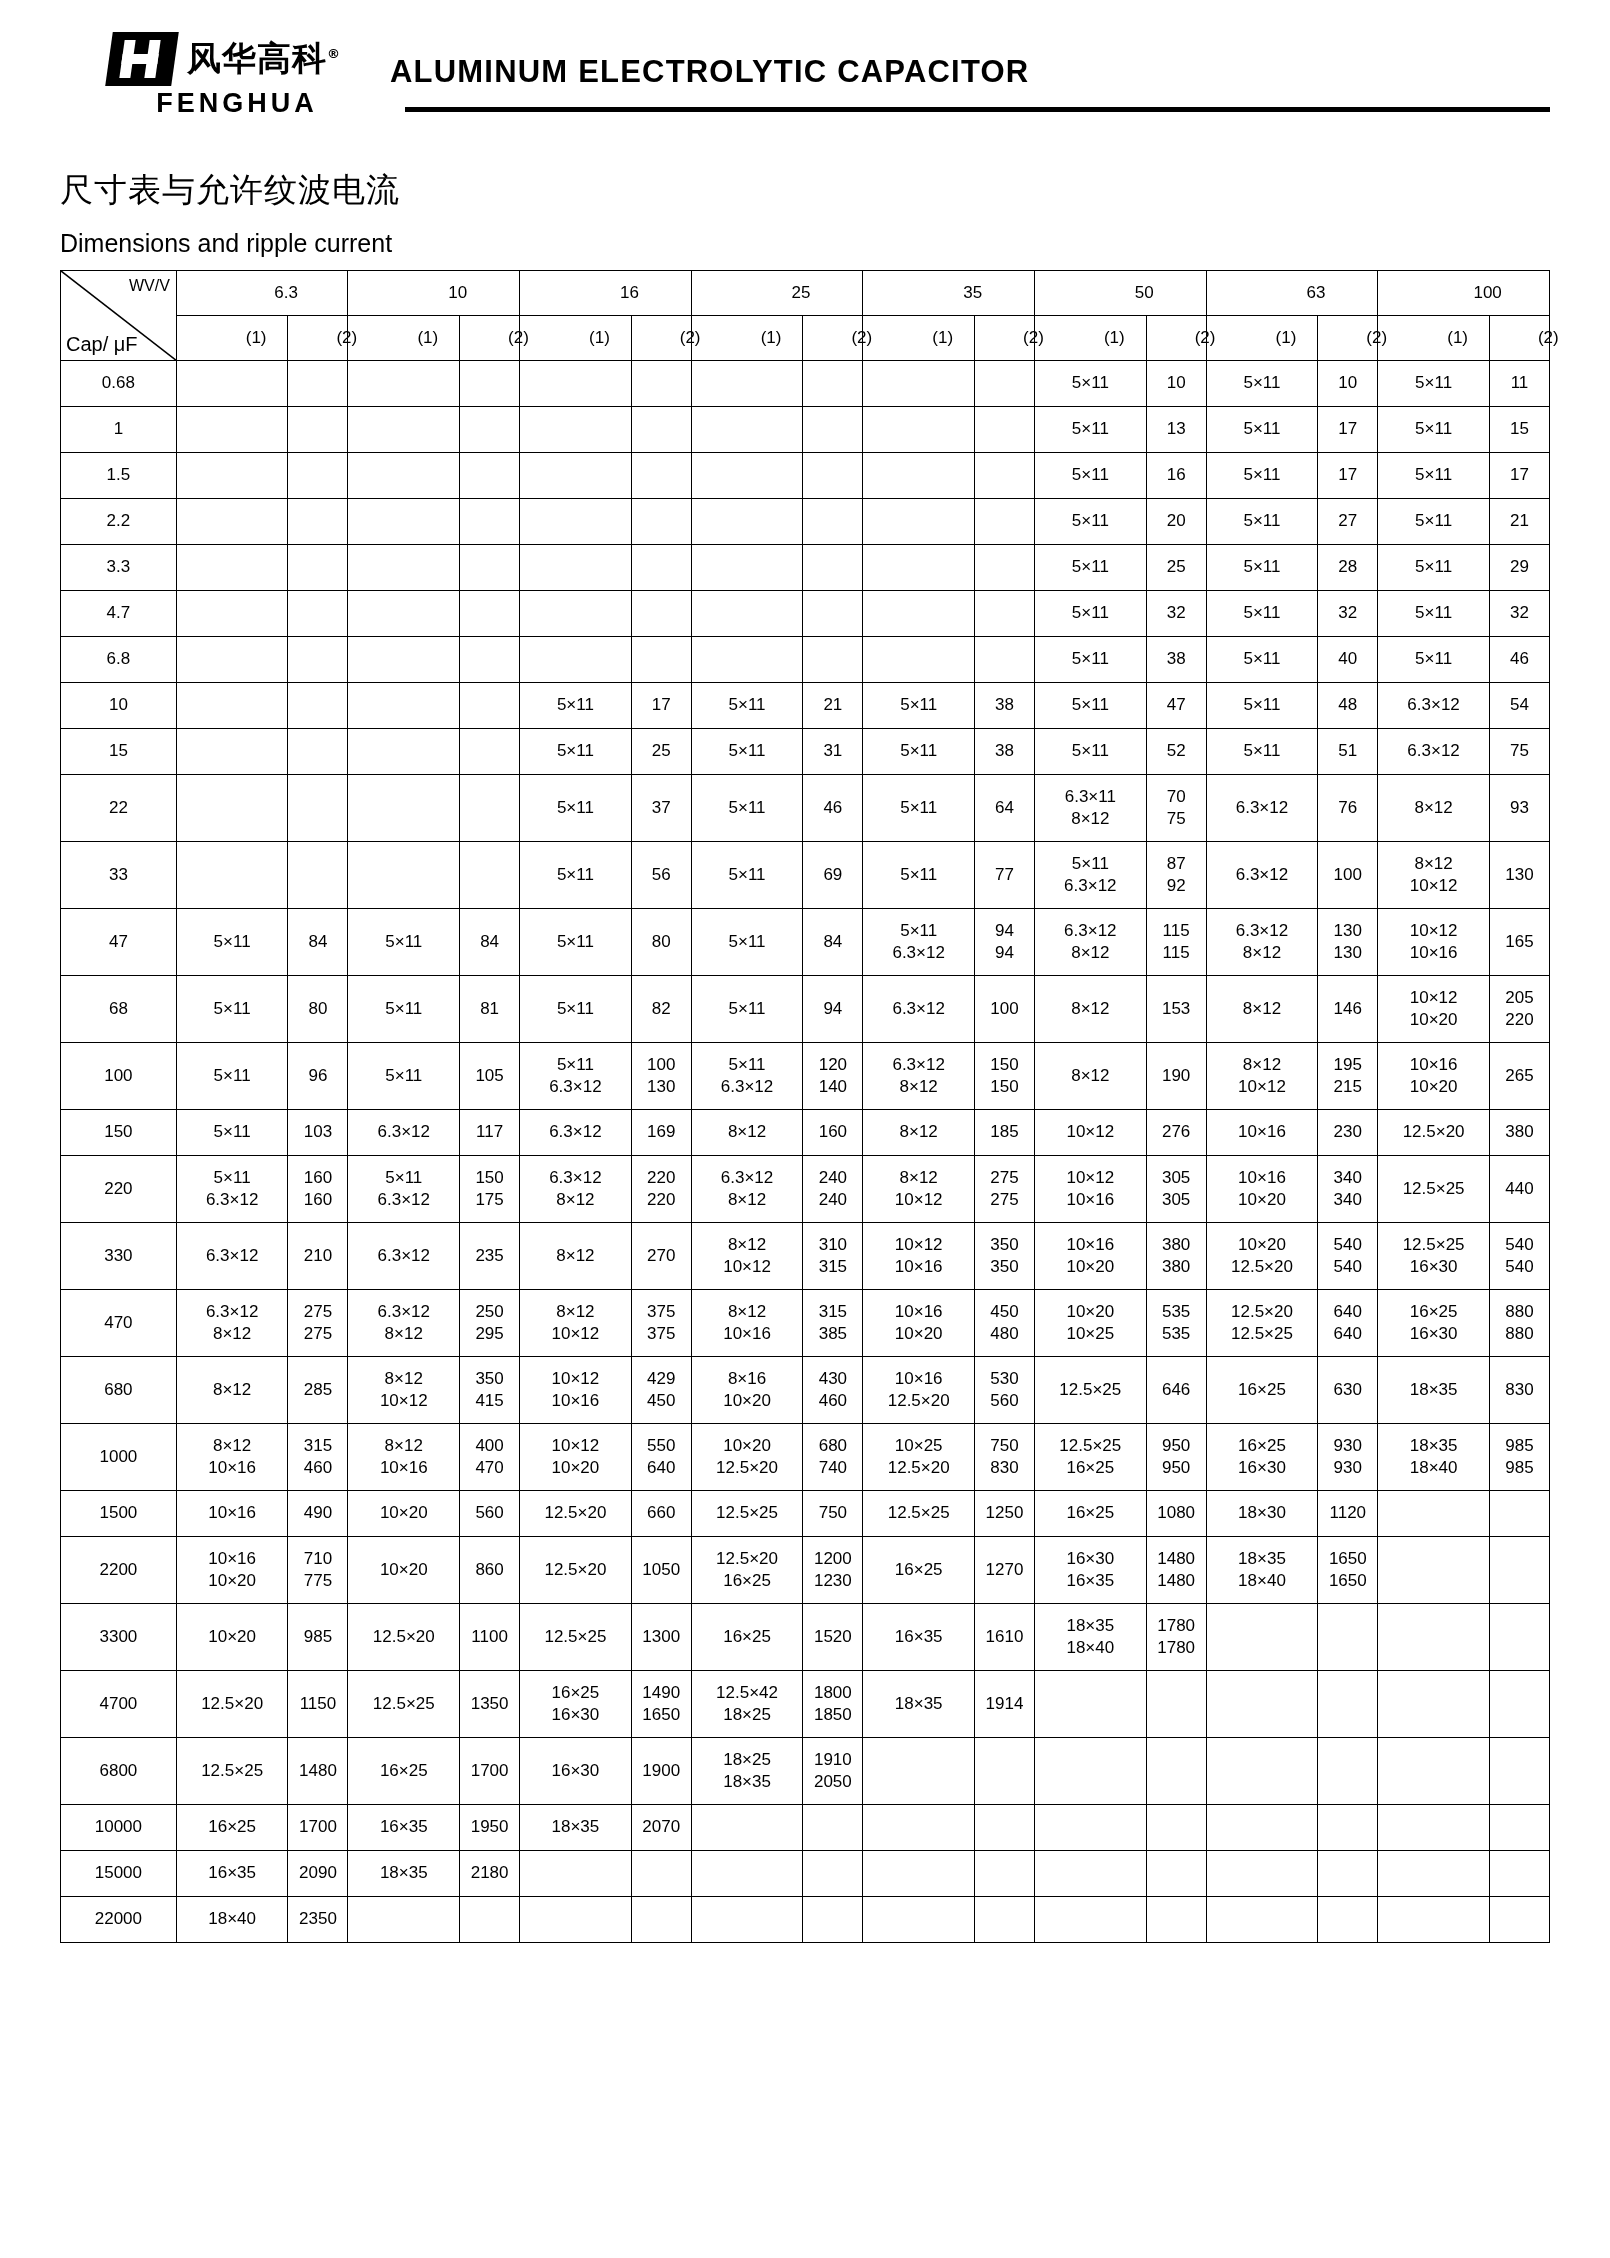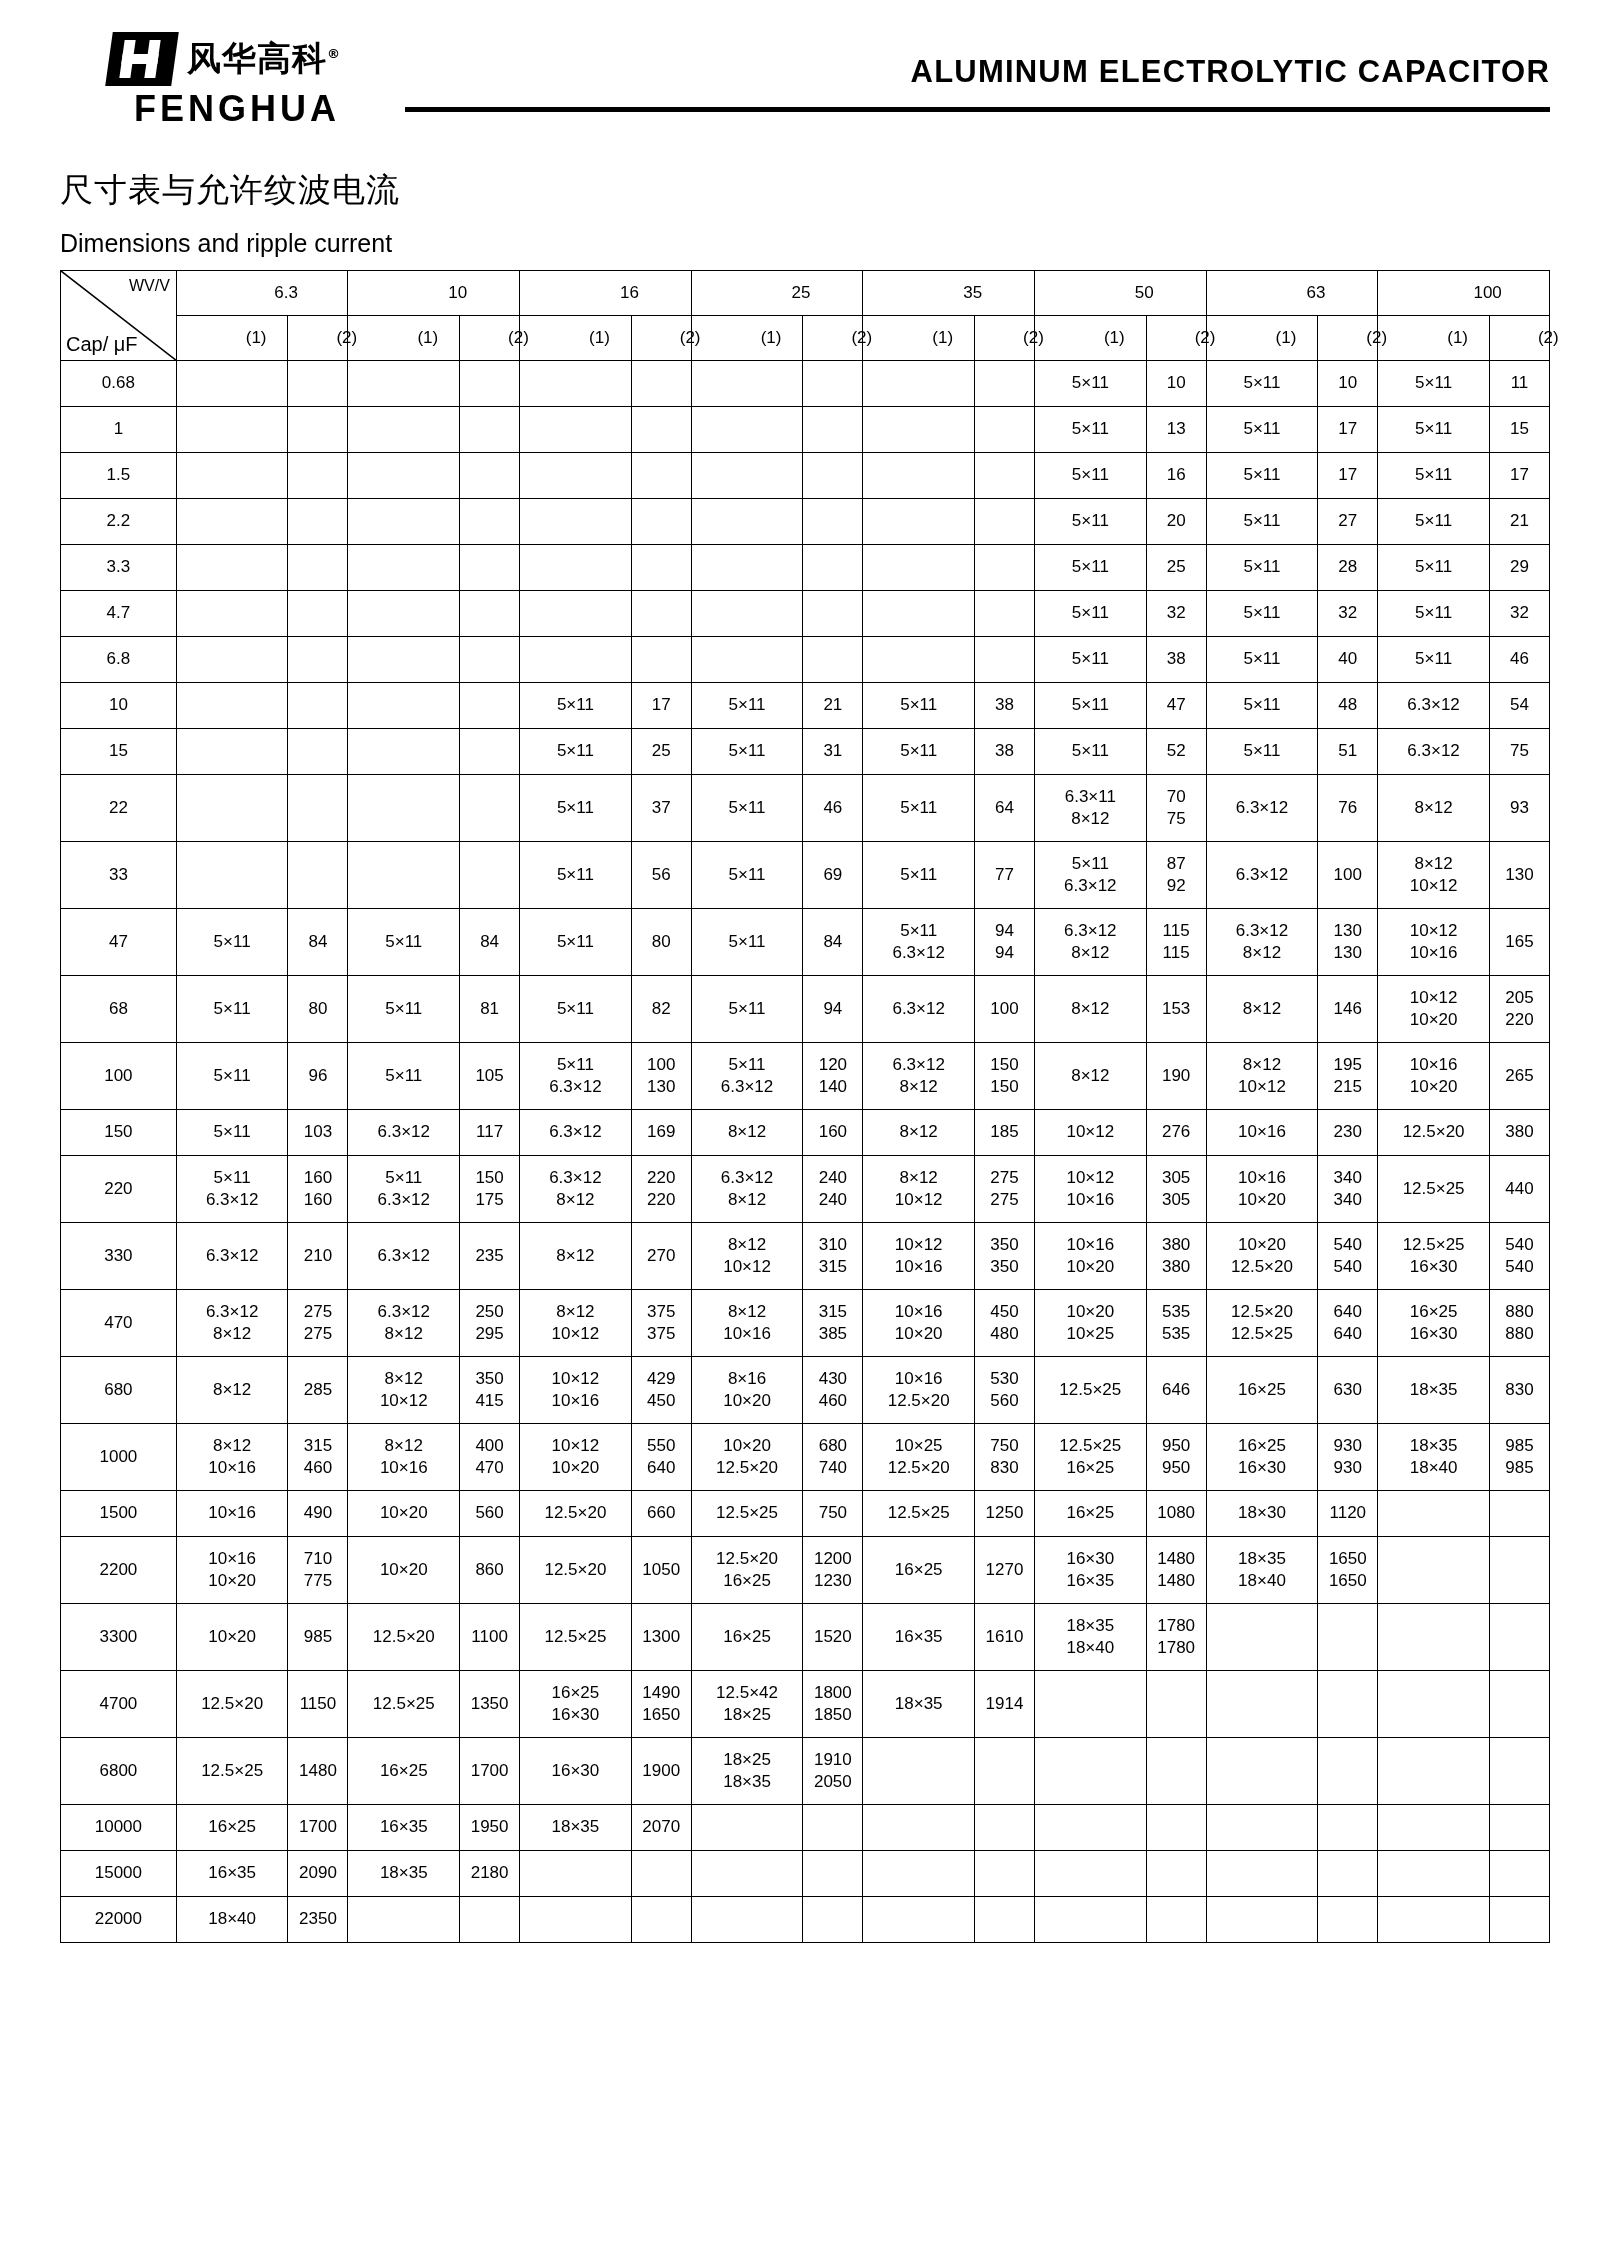--- a/index.html
+++ b/index.html
@@ -80,32 +80,32 @@
     font-size: 34px;
     font-weight: bold;
     letter-spacing: 1px;
   }
   .logo-reg {
     font-size: 13px;
     vertical-align: super;
   }
   .logo-en {
     font-family: "Liberation Sans", sans-serif;
-    font-size: 36px;
+    font-size: 27px;
     font-weight: bold;
     letter-spacing: 4px;
     margin-top: 2px;
     width: 100%;
     text-align: center;
     position: relative;
     left: 12px;
   }
   .header-title-wrap {
     flex: 1;
-    text-align: right;
+    text-align: left;
     padding-top: 28px;
   }
   .header-title {
     font-size: 31px;
     font-weight: bold;
     letter-spacing: 1.2px;
     font-family: "Liberation Sans", sans-serif;
   }
   .header-rule {
     position: absolute;

